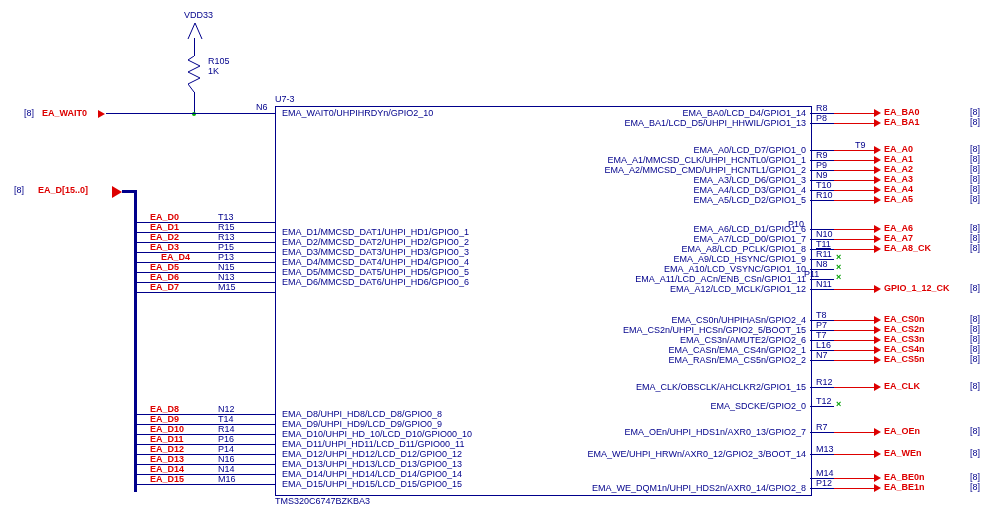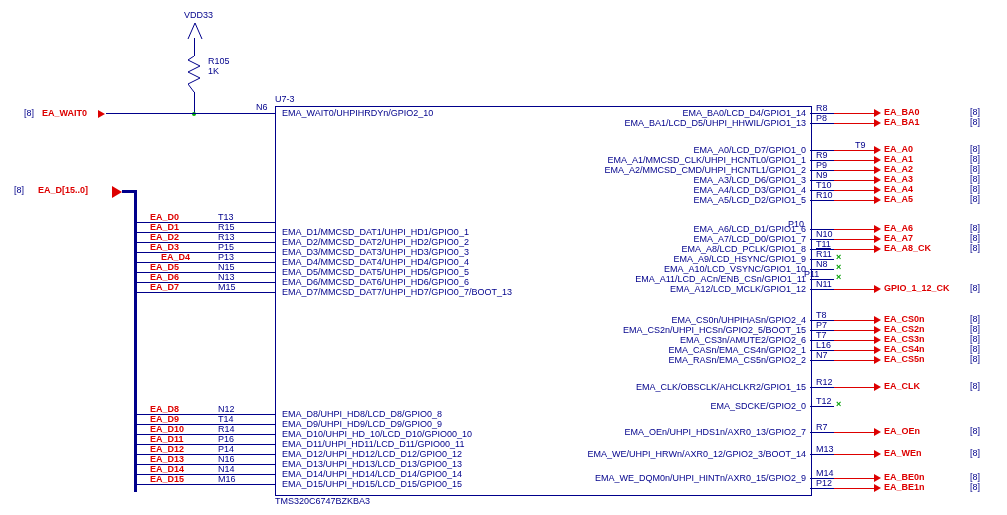--- a/index.html
+++ b/index.html
@@ -87,21 +87,20 @@
     <div class="txt refdes" style="left:282px;top:267px;">EMA_D5/MMCSD_DAT5/UHPI_HD5/GPIO0_5</div>
     <div class="wire" style="left:136px;top:282px;width:64px;height:1.2px;"></div>
     <div class="txt net" style="left:150px;top:272px;">EA_D6</div>
     <div class="wire" style="left:200px;top:282px;width:75px;height:1.2px;"></div>
     <div class="txt refdes" style="left:218px;top:272px;">N13</div>
     <div class="txt refdes" style="left:282px;top:277px;">EMA_D6/MMCSD_DAT6/UHPI_HD6/GPIO0_6</div>
     <div class="wire" style="left:136px;top:292px;width:64px;height:1.2px;"></div>
     <div class="txt net" style="left:150px;top:282px;">EA_D7</div>
     <div class="wire" style="left:200px;top:292px;width:75px;height:1.2px;"></div>
     <div class="txt refdes" style="left:218px;top:282px;">M15</div>
-    <div class="txt refdes" style="left:282px;top:287px;">EMA_D7/MMCSD_DAT7/UHPI_HD7/GPIO0_7/BOOT_13</div>
     <div class="wire" style="left:136px;top:414px;width:64px;height:1.2px;"></div>
     <div class="txt net" style="left:150px;top:404px;">EA_D8</div>
     <div class="wire" style="left:200px;top:414px;width:75px;height:1.2px;"></div>
     <div class="txt refdes" style="left:218px;top:404px;">N12</div>
     <div class="txt refdes" style="left:282px;top:409px;">EMA_D8/UHPI_HD8/LCD_D8/GPIO0_8</div>
     <div class="wire" style="left:136px;top:424px;width:64px;height:1.2px;"></div>
     <div class="txt net" style="left:150px;top:414px;">EA_D9</div>
     <div class="wire" style="left:200px;top:424px;width:75px;height:1.2px;"></div>
     <div class="txt refdes" style="left:218px;top:414px;">T14</div>
     <div class="txt refdes" style="left:282px;top:419px;">EMA_D9/UHPI_HD9/LCD_D9/GPIO0_9</div>
@@ -284,26 +283,26 @@
     <div class="arrowR" style="left:874px;top:428px;"></div>
     <div class="txt net" style="left:884px;top:426px;">EA_OEn</div>
     <div class="txt pageref" style="left:970px;top:426px;">[8]</div>
     <div class="txt refdes" style="right:201px;top:449px;text-align:right;margin-left:12px;">EMA_WE/UHPI_HRWn/AXR0_12/GPIO2_3/BOOT_14</div>
     <div class="wire" style="left:810px;top:454px;width:24px;height:1.2px;"></div>
     <div class="txt refdes" style="left:816px;top:444px;">M13</div>
     <div class="rwire" style="left:834px;top:454px;width:40px;height:1.2px;"></div>
     <div class="arrowR" style="left:874px;top:450px;"></div>
     <div class="txt net" style="left:884px;top:448px;">EA_WEn</div>
     <div class="txt pageref" style="left:970px;top:448px;">[8]</div>
-    <div class="txt refdes" style="right:201px;top:473px;text-align:right;">EMA_WE_DQM0n/UHPI_HINTn/AXR0_15/GPIO2_9</div>
     <div class="wire" style="left:810px;top:478px;width:24px;height:1.2px;"></div>
     <div class="txt refdes" style="left:816px;top:468px;">M14</div>
     <div class="rwire" style="left:834px;top:478px;width:40px;height:1.2px;"></div>
     <div class="arrowR" style="left:874px;top:474px;"></div>
     <div class="txt net" style="left:884px;top:472px;">EA_BE0n</div>
     <div class="txt pageref" style="left:970px;top:472px;">[8]</div>
+    <div class="txt refdes" style="right:201px;top:483px;text-align:right;">EMA_WE_DQM1n/UHPI_HDS2n/AXR0_14/GPIO2_8</div>
     <div class="wire" style="left:810px;top:488px;width:24px;height:1.2px;"></div>
     <div class="txt refdes" style="left:816px;top:478px;">P12</div>
     <div class="rwire" style="left:834px;top:488px;width:40px;height:1.2px;"></div>
     <div class="arrowR" style="left:874px;top:484px;"></div>
     <div class="txt net" style="left:884px;top:482px;">EA_BE1n</div>
     <div class="txt pageref" style="left:970px;top:482px;">[8]</div>
   </div>
 
 </body></html>

